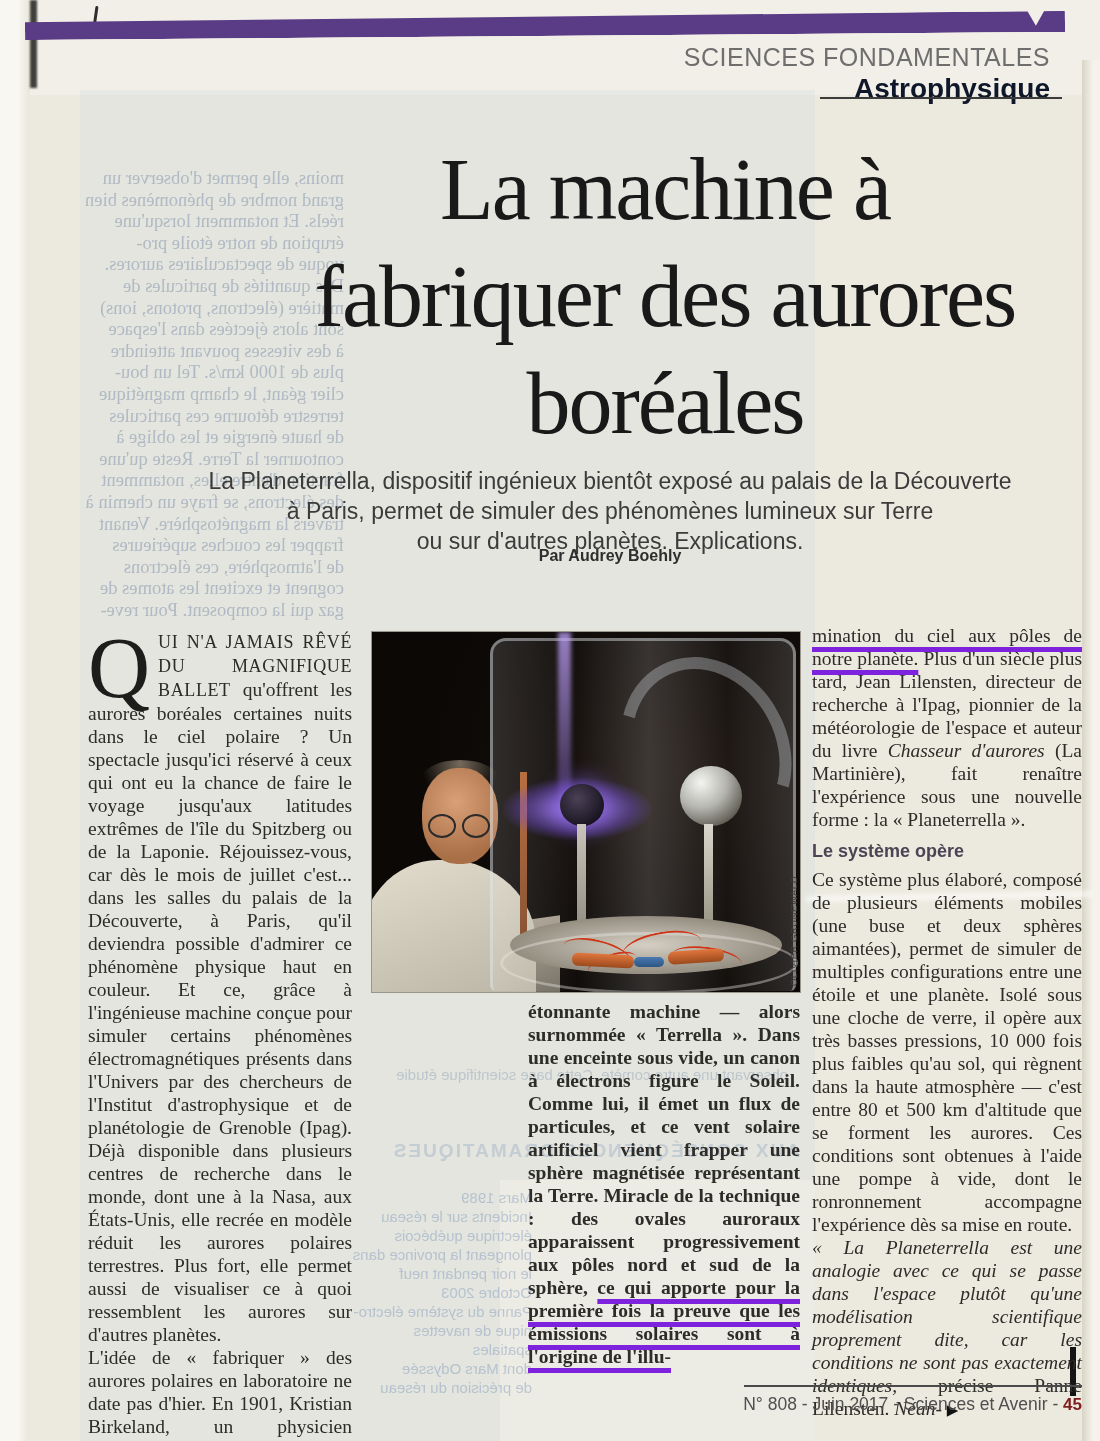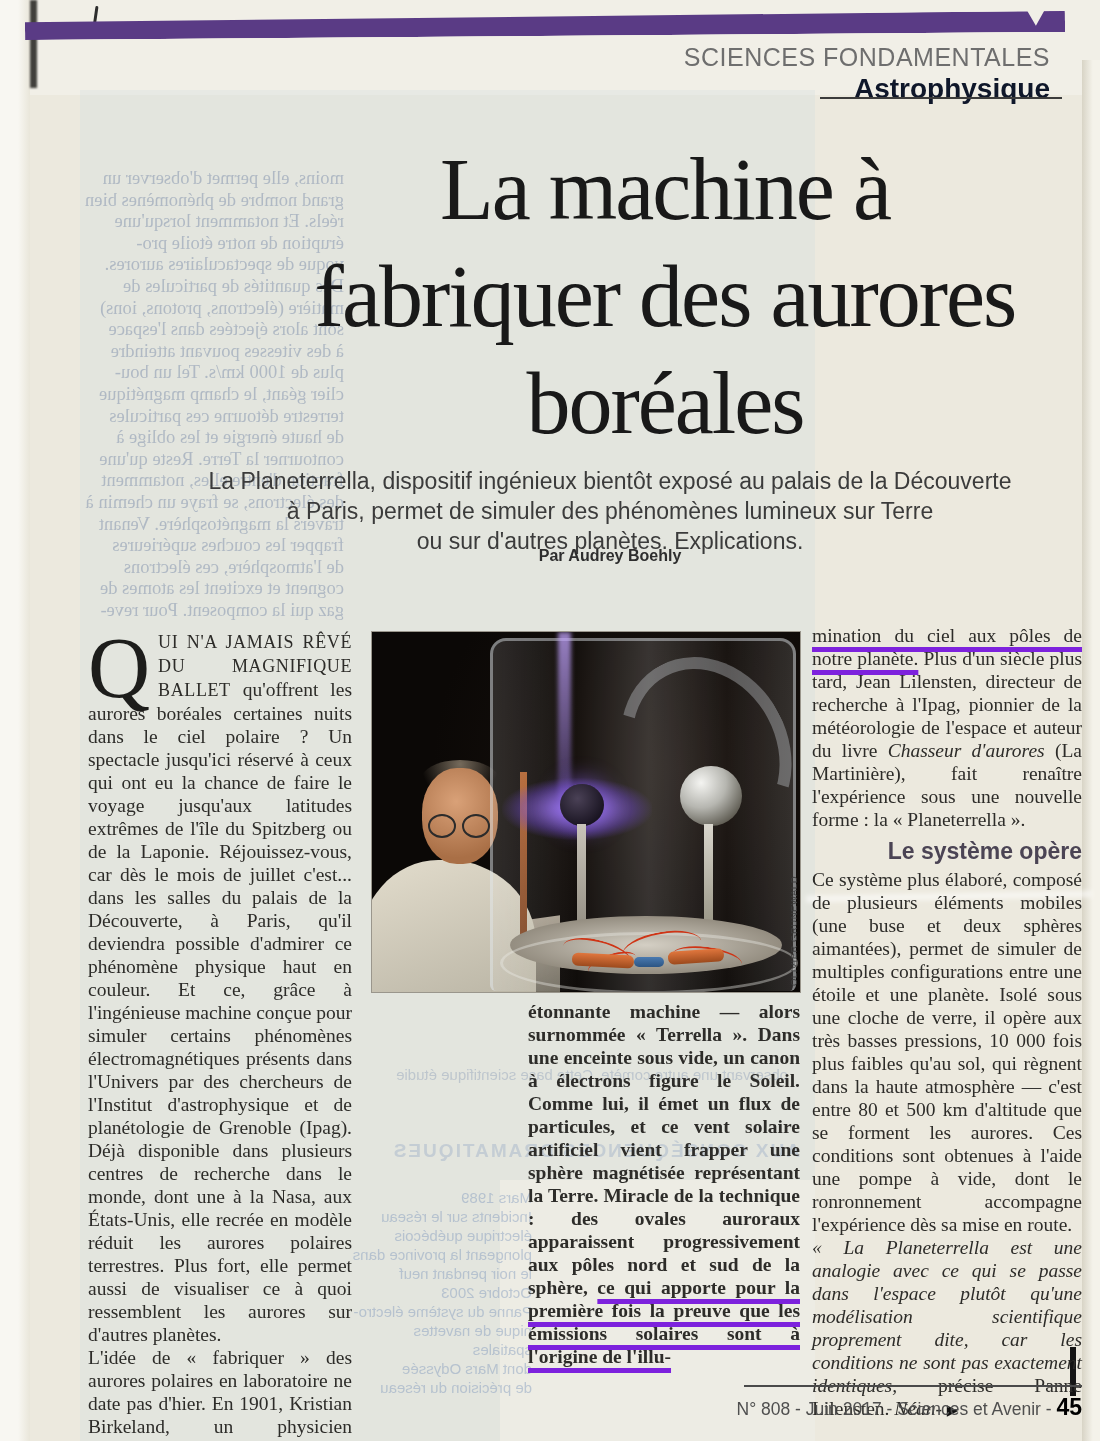--- a/index.html
+++ b/index.html
@@ -60,22 +60,22 @@
   .col{position:absolute;z-index:2;font-size:19.5px;line-height:23px;text-align:justify;
     color:#2d2c29;}
   .col p{margin:0;}
   .col-left{left:88px;top:630px;width:264px;}
   .col-mid{left:528px;top:1000px;width:272px;font-weight:bold;}
   .col-right{left:812px;top:624px;width:270px;}
   .dropcap{float:left;font-size:86px;line-height:64px;padding:6px 8px 2px 0;color:#1d1d1b;}
   .lead{font-size:18px;letter-spacing:0.6px;}
   .marker{text-decoration:underline;text-decoration-color:#7d22dd;
     text-decoration-thickness:5px;text-underline-offset:5px;}
-  .subhead{font-family:"Liberation Sans",sans-serif;font-weight:bold;font-size:23px;
-    line-height:24px;color:#4b4454;text-align:right;margin:8px 0 5px 0;}
+  .subhead{font-family:"Liberation Sans",sans-serif;font-weight:bold;font-size:18px;
+    line-height:24px;color:#4b4454;text-align:left;margin:8px 0 5px 0;}
   .quote-start{display:block;margin-top:2px;}
   .more-arrow{font-size:15px;color:#111;letter-spacing:0;}
 
   
   .photo{position:absolute;left:372px;top:632px;width:428px;height:360px;z-index:2;
     background:radial-gradient(circle at 72% 38%,#1b1410 0%,#0b0806 65%);overflow:hidden;
     box-shadow:0 0 0 1px #9a968c;}
   .ph-bench{position:absolute;left:-22px;top:298px;width:210px;height:80px;
     background:linear-gradient(#a89f90,#6f6a5e);transform:skewY(-8deg);}
   .ph-shirt{position:absolute;left:-14px;top:228px;width:178px;height:140px;
@@ -131,21 +131,21 @@
   .ph-credit{position:absolute;right:1px;bottom:6px;writing-mode:vertical-rl;
     transform:rotate(180deg);font-family:"Liberation Sans",sans-serif;font-size:9.5px;
     color:#3d3d3d;letter-spacing:0.5px;}
   .caption{position:absolute;left:374px;top:1000px;width:420px;z-index:2;text-align:center;
     font-family:"Liberation Sans",sans-serif;font-size:17px;line-height:21.5px;color:#2d2d2d;}
 
   
   .footer-rule{position:absolute;left:744px;top:1385px;width:338px;height:2px;background:#4a4a4a;z-index:2;}
   .folio{position:absolute;top:1394px;right:18px;z-index:2;text-align:right;
     font-family:"Liberation Sans",sans-serif;font-size:17.5px;color:#4f4f4f;}
-  .folio b{color:#000000;font-size:23px;}
+  .folio b{color:#7f1d1d;font-size:17px;}
 </style>
 </head>
 <body>
 
 <div id="page">
 
   <div class="paper-left-edge"></div>
   <div class="tone-top"></div>
   <div class="tone-center"></div>
   <div class="tone-bottom-mid"></div>

